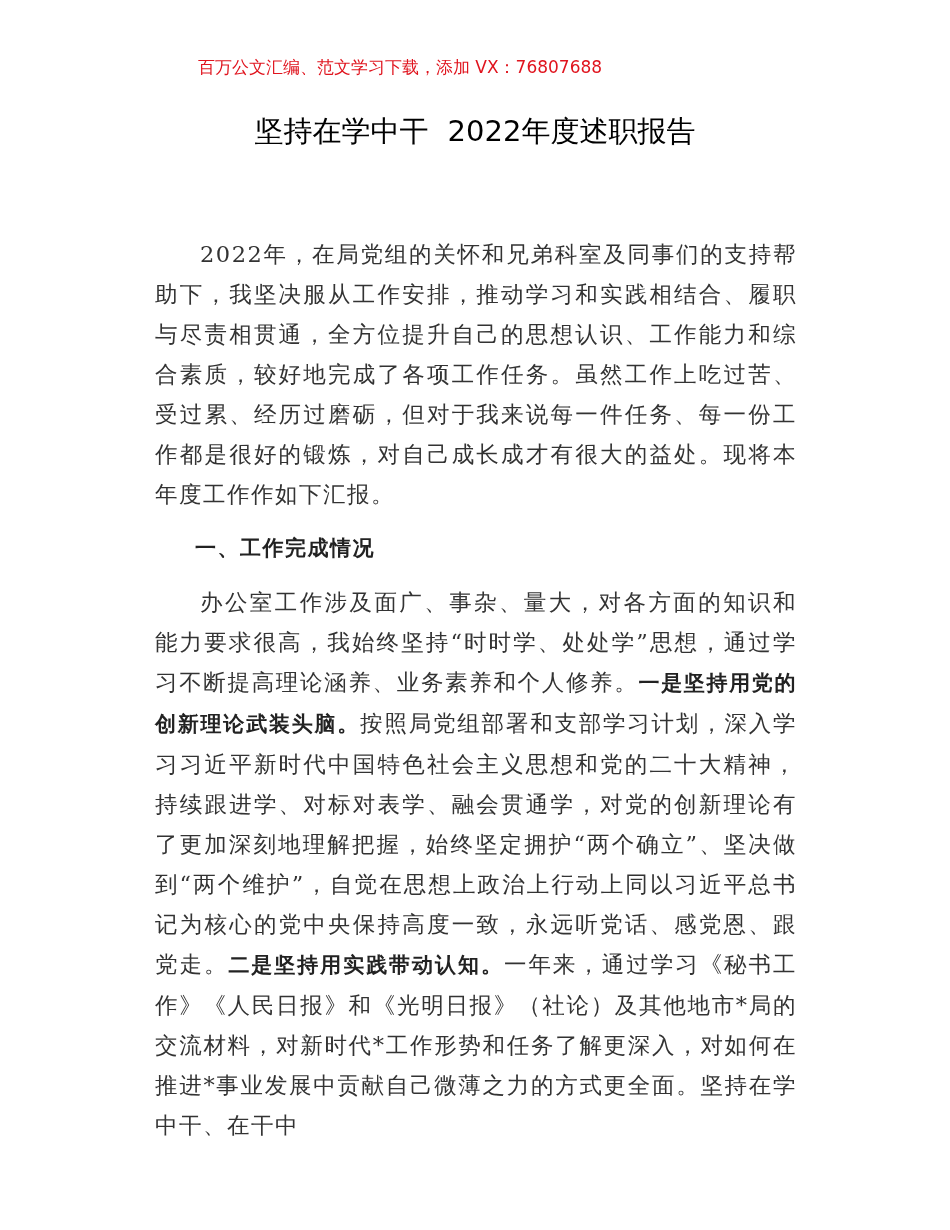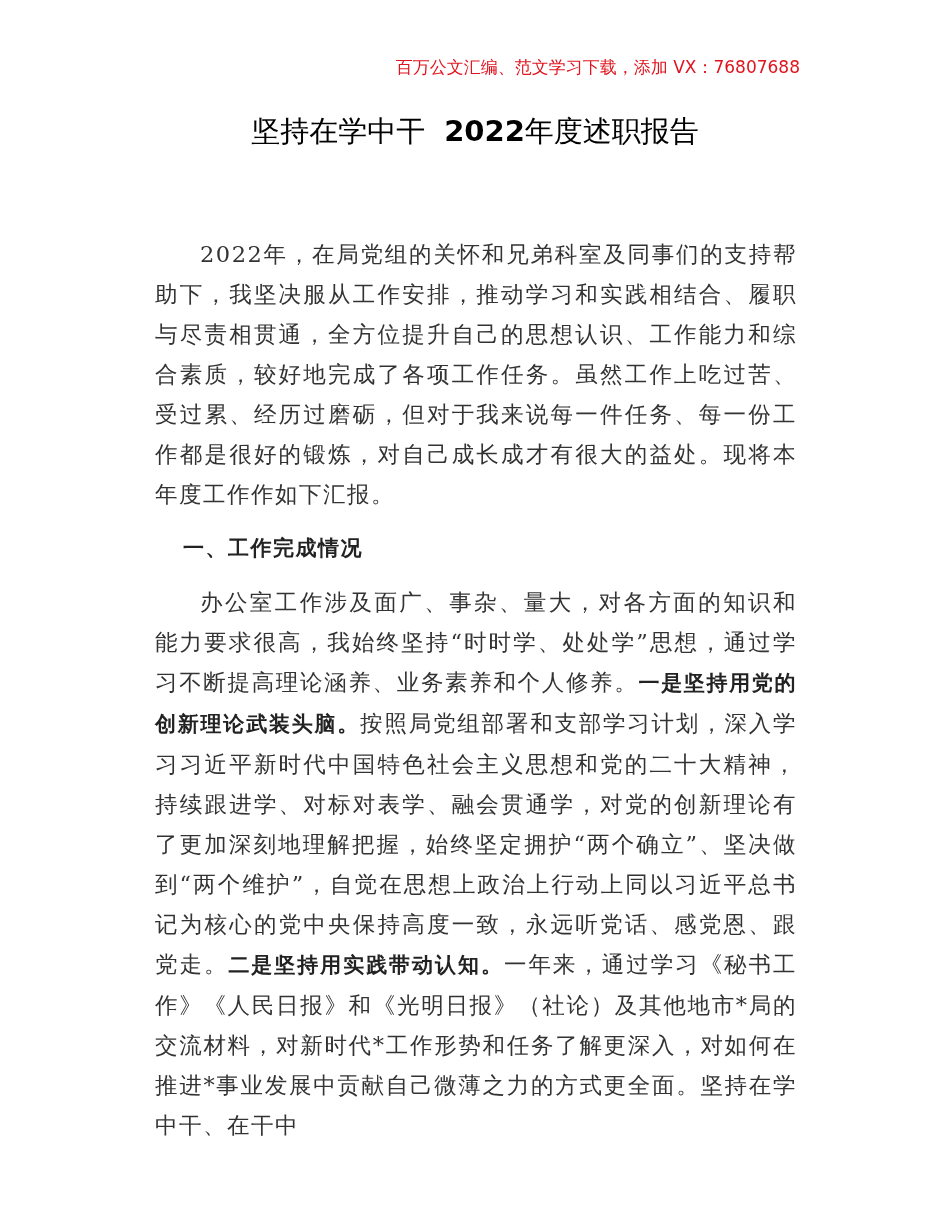--- a/index.html
+++ b/index.html
@@ -1,35 +1,35 @@
 <!DOCTYPE html>
 <html><head>
 <meta charset="utf-8">
 <style>
   html, body { margin: 0; padding: 0; background: #ffffff; }
   body { width: 950px; height: 1230px; position: relative; overflow: hidden; }
   .watermark {
-    position: absolute; top: 56px; left: 0; width: 800px; text-align: right;
+    position: absolute; top: 56px; left: 0; width: 800px; text-align: center;
     font-family: "DejaVu Sans", sans-serif; font-size: 17px; color: #e0141e;
     letter-spacing: 0px;
   }
   .title {
     position: absolute; top: 112px; left: 0; width: 950px; text-align: center;
     font-family: "DejaVu Sans", sans-serif; font-size: 29px; color: #000;
     font-weight: normal;
   }
-  .title b { font-weight: bold; margin-left: 19px; }
+  .title b { font-weight: normal; margin-left: 19px; }
   .body {
     position: absolute; top: 220px; left: 141px; width: 670px;
     font-family: "DejaVu Serif", serif; font-size: 22.5px; line-height: 40px;
     color: #333; text-align: justify; letter-spacing: 1.5px;
   }
   .para { margin: 14px; text-indent: 2em; }
   .h1, .h2 {
-    margin: 0; text-indent: 2em; font-family: "DejaVu Sans", sans-serif;
+    margin: 12px; text-indent: 2em; font-family: "DejaVu Sans", sans-serif;
     font-weight: bold; color: #222; font-size: 21px;
   }
   .h2 { text-indent: 1.4em; }
   .strong { font-family: "DejaVu Sans", sans-serif; font-weight: bold; color: #222; font-size: 21px; }
 </style>
 </head>
 <body>
 
 <div class="watermark">百万公文汇编、范文学习下载，添加 VX：76807688</div>
 

